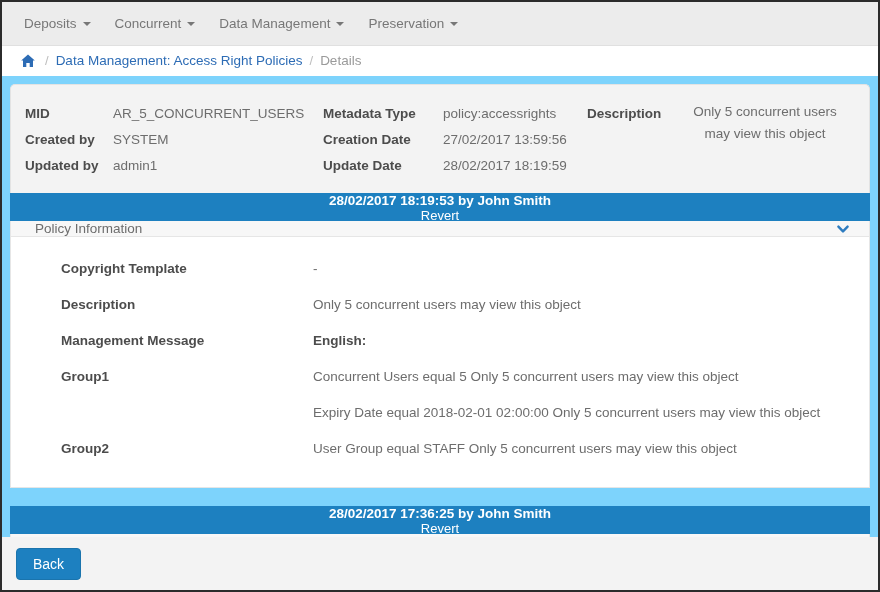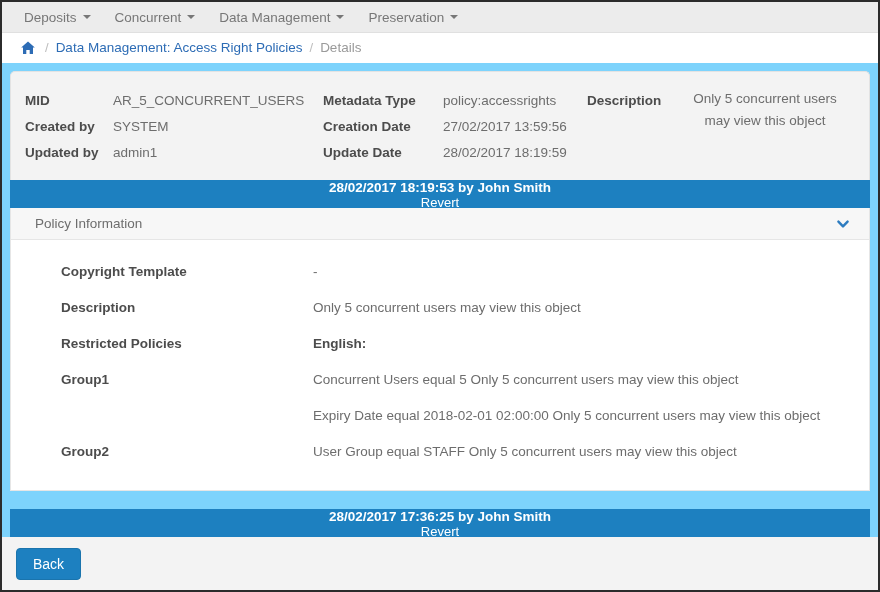--- a/index.html
+++ b/index.html
@@ -21,21 +21,21 @@
     border: 2px solid #2b2b2b;
     background: #ffffff;
     display: flex;
     flex-direction: column;
     overflow: hidden;
   }
 
   
   .navbar {
     flex: 0 0 auto;
-    height: 31px;
+    height: 44px;
     background: #ececec;
     border-bottom: 1px solid #e0e0e0;
     display: flex;
     align-items: center;
     padding: 2px 10px;
     box-sizing: border-box;
   }
   .nav-item {
     display: flex;
     align-items: center;
@@ -170,21 +170,21 @@
     color: #ffffff;
     font-size: 13px;
     text-decoration: none;
     cursor: pointer;
   }
 
   .section-header {
     background: #f7f7f7;
     border: 1px solid #e6e6e6;
     border-top: none;
-    height: 32px;
+    height: 16px;
     display: flex;
     align-items: center;
     justify-content: space-between;
     padding: 0 18px 0 24px;
     box-sizing: border-box;
     cursor: pointer;
   }
   .section-title {
     font-size: 13.5px;
     color: #6d6d6d;
@@ -355,21 +355,21 @@
           <span class="detail-label">Copyright Template</span>
           <span class="detail-value">-</span>
         </div>
 
         <div class="detail-row">
           <span class="detail-label">Description</span>
           <span class="detail-value">Only 5 concurrent users may view this object</span>
         </div>
 
         <div class="detail-row">
-          <span class="detail-label">Restricted Policies</span>
+          <span class="detail-label">Management Message</span>
           <span class="detail-value strong">English:</span>
         </div>
 
         <div class="detail-row">
           <span class="detail-label">Group1</span>
           <span class="detail-value">
             <span class="sub-line">Concurrent Users equal 5 Only 5 concurrent users may view this object</span>
             <span class="sub-line">Expiry Date equal 2018-02-01 02:00:00 Only 5 concurrent users may view this object</span>
           </span>
         </div>

